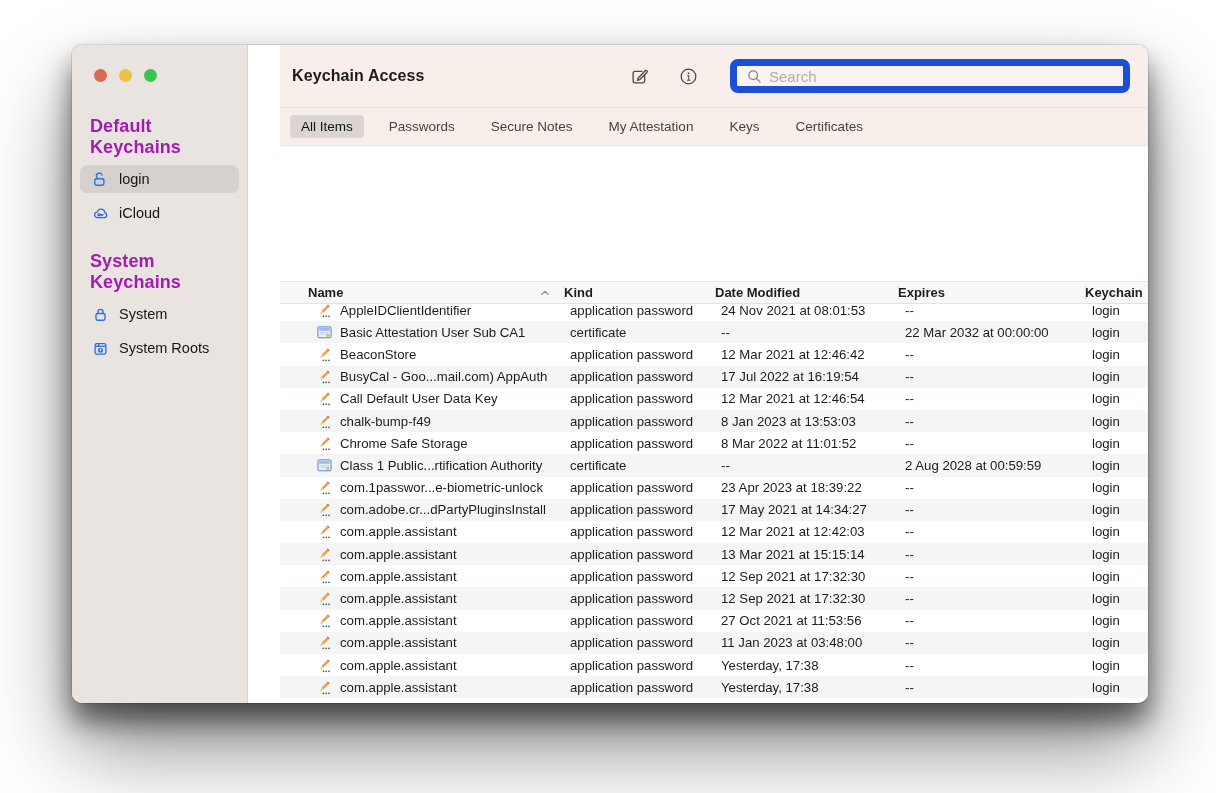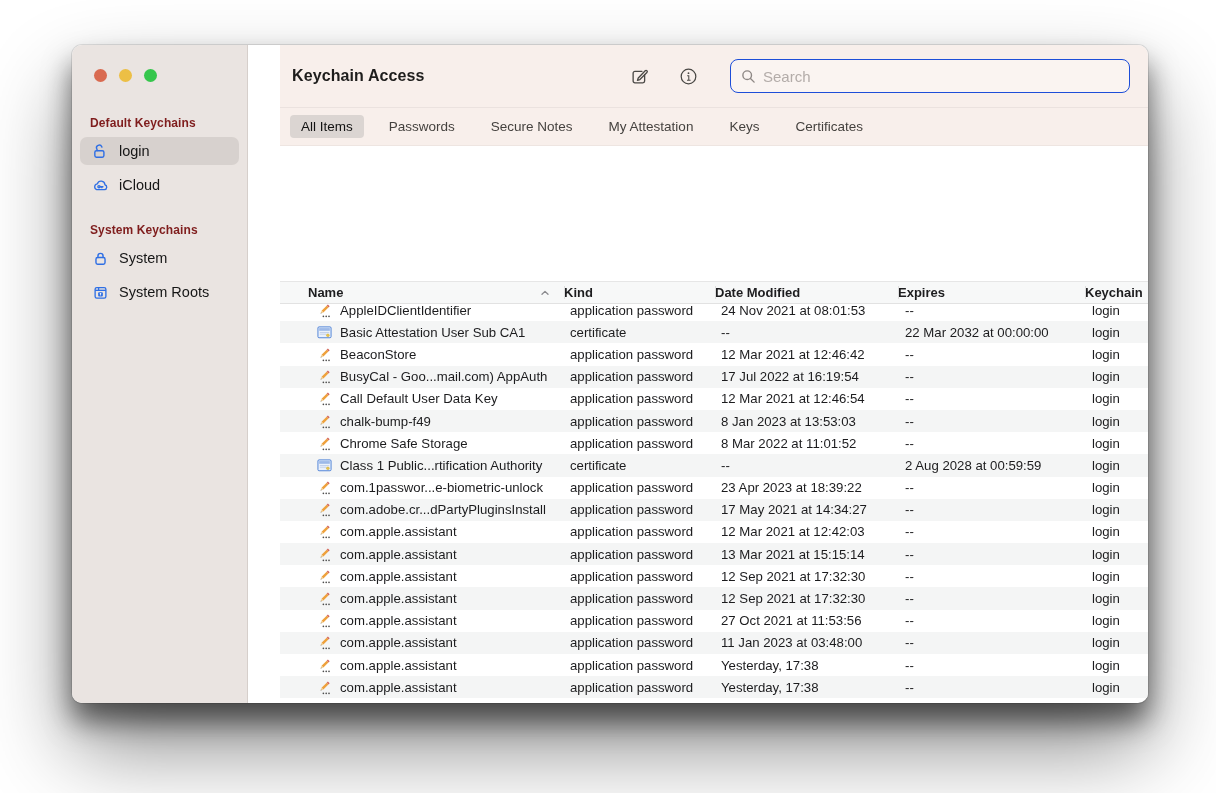--- a/index.html
+++ b/index.html
@@ -19,41 +19,41 @@
   .sidebar { width:176px; flex:0 0 176px; background:#eae4e1;
              border-right:1px solid #d6cfcb; padding-top:24px; }
   .traffic { display:flex; gap:12px; padding-left:22px; }
   .dot { width:13px; height:13px; border-radius:50%; display:inline-block; cursor:default; }
   .dot.red    { background:#d96a50; }
   .dot.yellow { background:#ecbf45; }
   .dot.green  { background:#36c64c; }
 
   .sections { padding:34px 8px 0 8px; }
   .section + .section { margin-top:24px; }
-  .section-header { font-size:12px; font-weight:700; color:#7f1d1d;
+  .section-header { font-size:18px; font-weight:700; color:#a21caf;
                     padding:0 0 7px 10px; letter-spacing:0.1px; }
   .side-item { display:flex; align-items:center; height:28px; padding:0 8px 0 12px;
                border-radius:7px; margin-bottom:6px; font-size:14.5px; color:#161616; }
   .side-item.selected { background:#d7d1ce; }
   .side-icon { width:17px; height:17px; display:inline-flex; flex:0 0 17px; }
   .side-label { margin-left:10px; white-space:nowrap; }
 
   
   .main { flex:1; display:flex; flex-direction:column; min-width:0;margin-left:32px; }
 
   .toolbar { height:63px; flex:0 0 63px; background:#f8efeb;
              border-bottom:1px solid rgba(0,0,0,0.05);
              display:flex; align-items:center; padding:0 18px 0 12px; }
   .title { font-size:16px; font-weight:700; color:#1e1d1c; letter-spacing:0.1px; }
   .tool-btn { background:none; border:none; padding:2px; display:inline-flex;
               align-items:center; cursor:default; }
   .tool-btn.compose { margin-left:auto; margin-right:26px; }
   .tool-btn.info    { margin-right:30px; }
   .icon { display:inline-flex; align-items:center; justify-content:center; }
-  .search { width:400px; height:34px; border:1px solid #1d4ed8; border-radius:8px;
+  .search { width:400px; height:34px; border:7px solid #1d4ed8; border-radius:8px;
             background:rgba(255,255,255,0.30); display:flex; align-items:center;
             padding:8px 10px; }
   .search input { border:none; outline:none; background:transparent; width:100%;
                   margin-left:7px; font-size:15px; color:#333;
                   font-family:"Liberation Sans","DejaVu Sans",sans-serif; }
   .search input::placeholder { color:#b3aca9; }
 
   .tabstrip { height:38px; flex:0 0 38px; background:#f8efeb;
               display:flex; align-items:center; gap:14px; padding-left:10px;
               border-bottom:1px solid rgba(0,0,0,0.04); }

